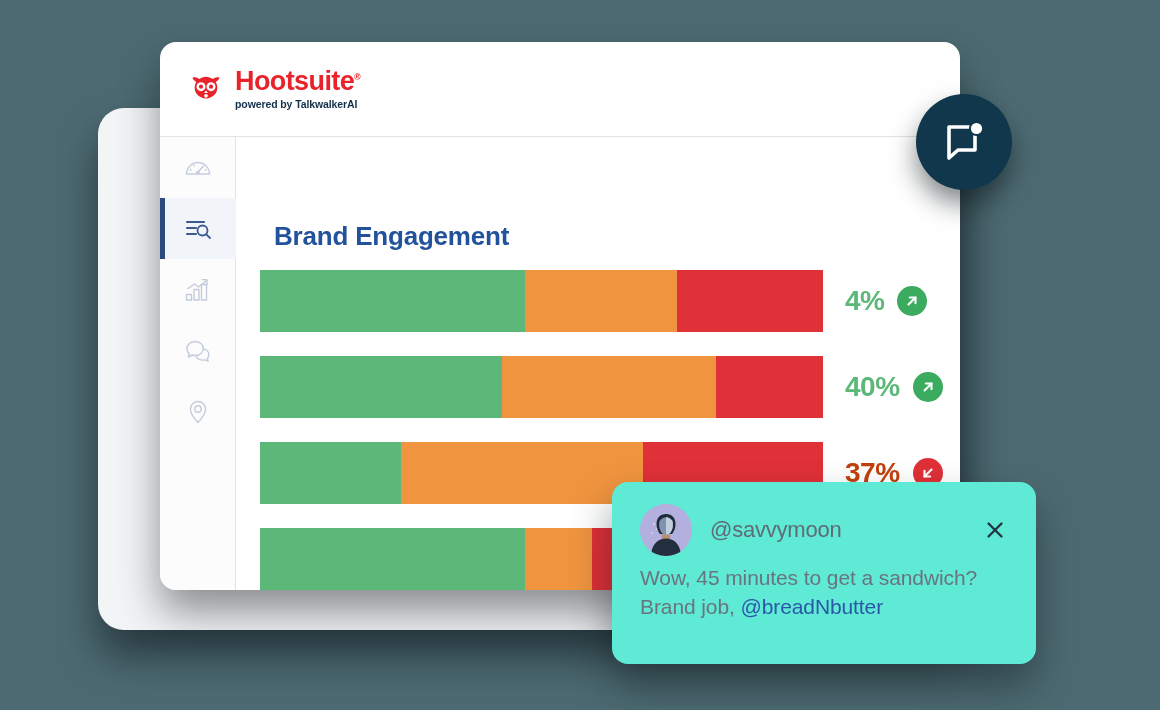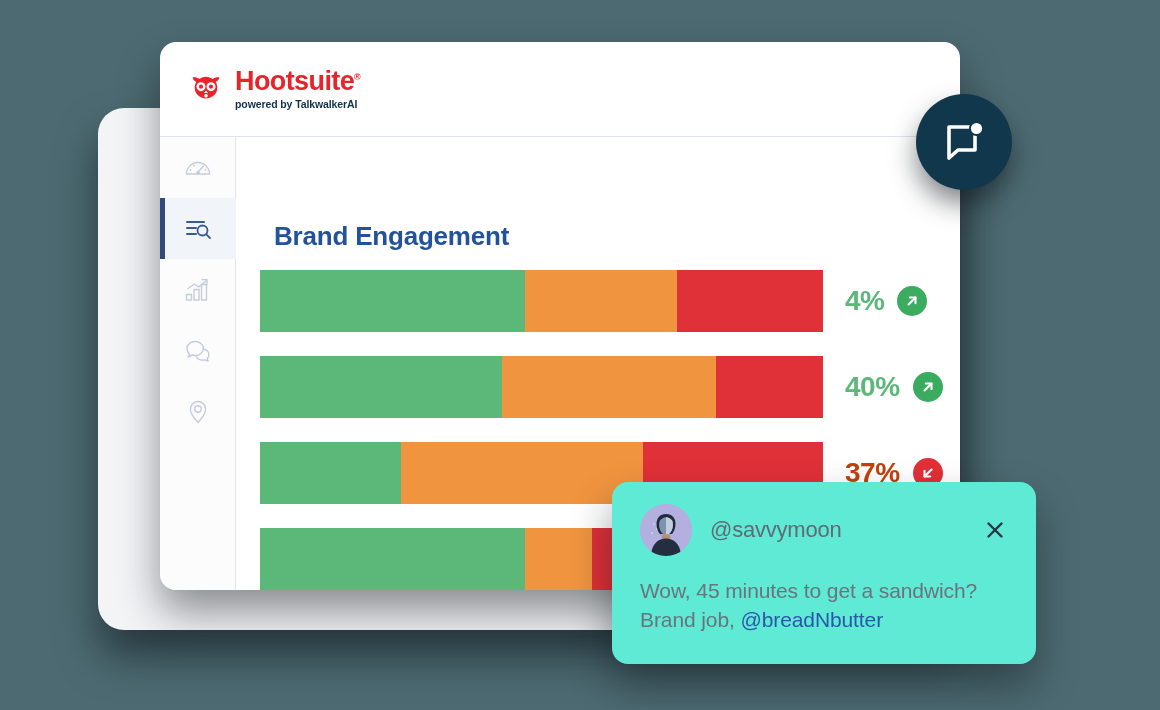--- a/index.html
+++ b/index.html
@@ -243,21 +243,21 @@
   .tt-close {
     margin-left: auto;
     width: 26px;
     height: 26px;
     display: flex;
     align-items: center;
     justify-content: center;
     cursor: pointer;
   }
   .tt-body {
-    margin-top: 20px;
+    margin-top: 7px;
     font-size: 21px;
     line-height: 29px;
     color: #6a747e;
     letter-spacing: -0.1px;
   }
   .tt-mention { color: #2c57a8; }
 </style>
 </head>
 <body>
 

